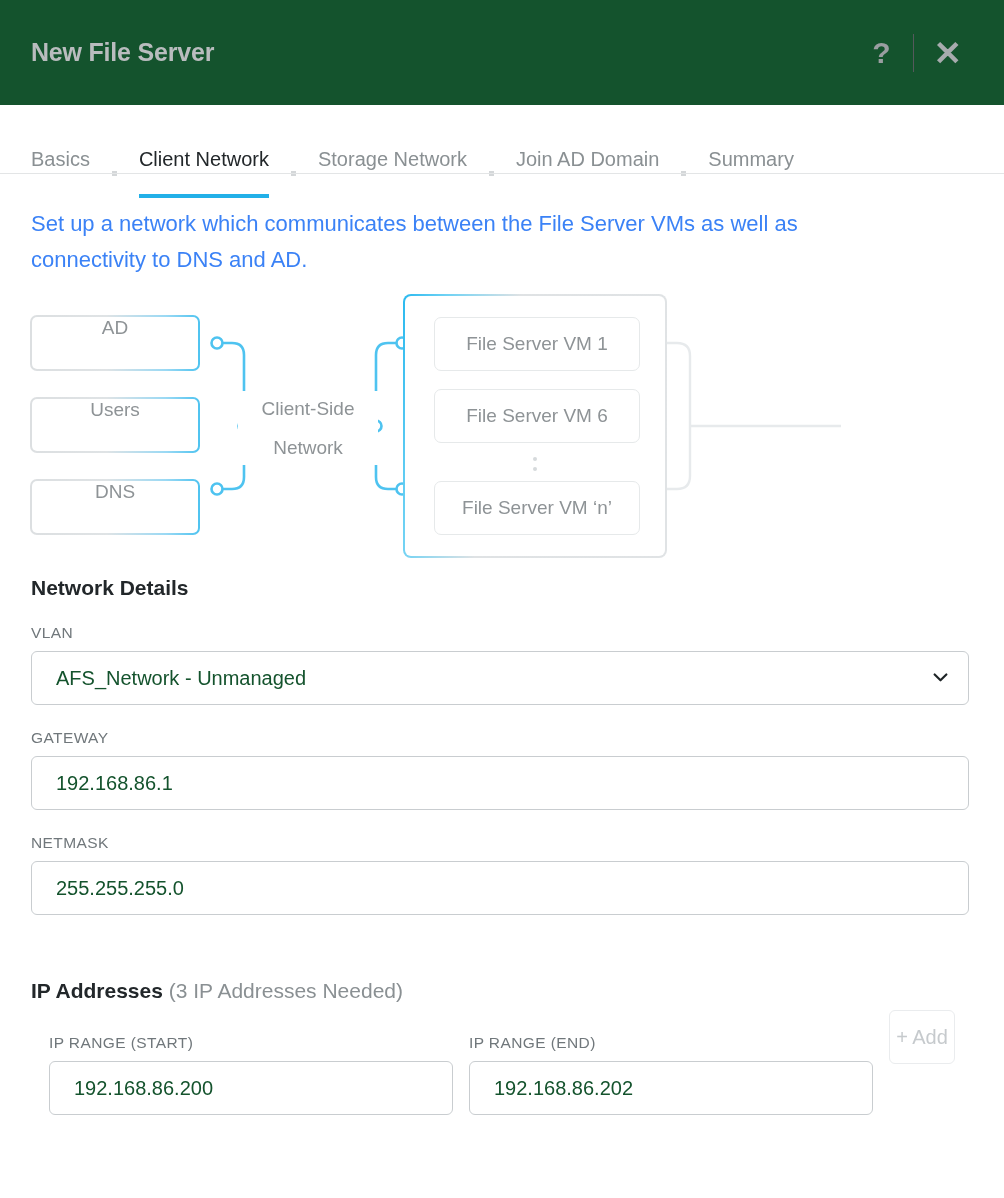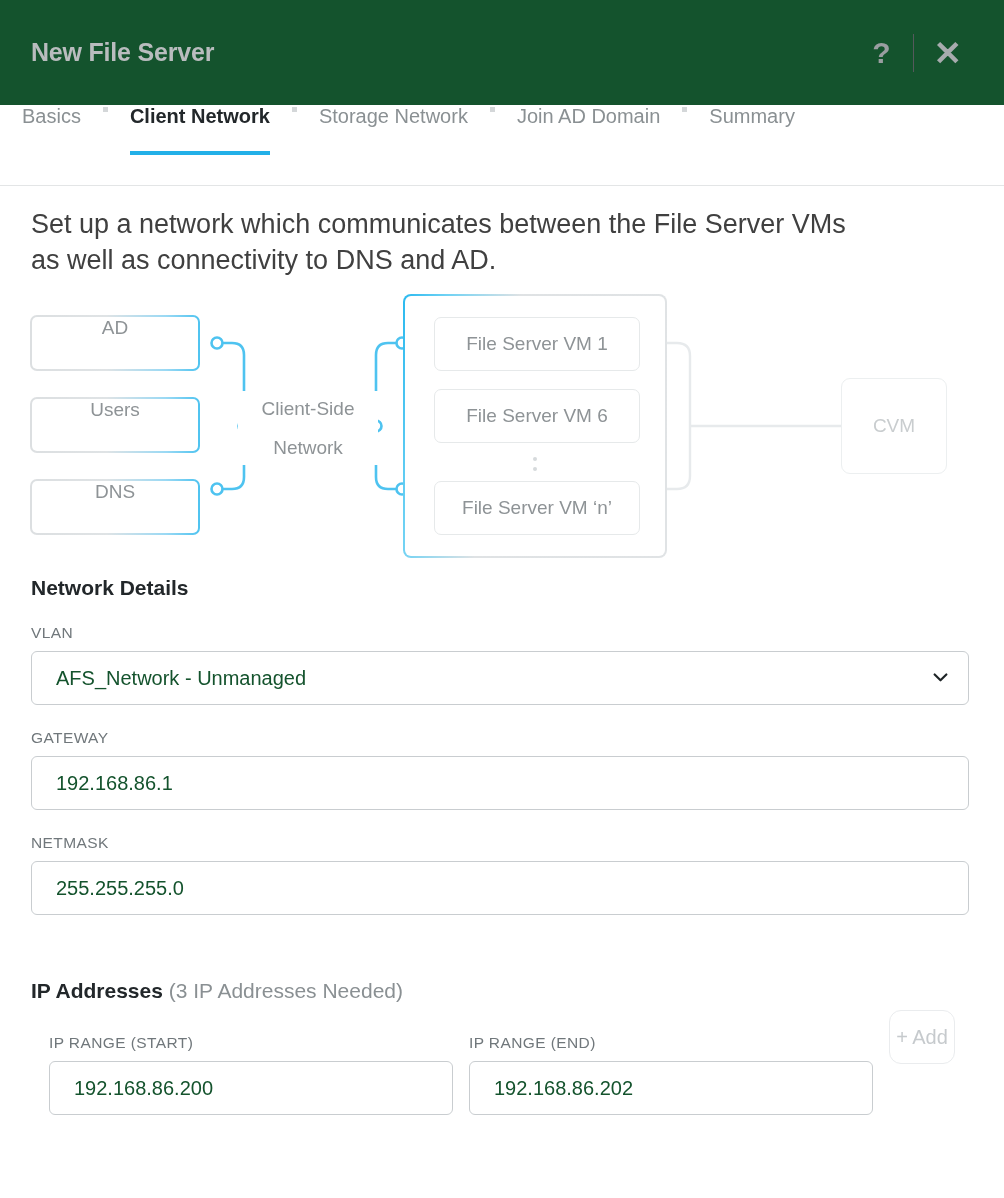--- a/index.html
+++ b/index.html
@@ -57,44 +57,44 @@
     line-height: 1;
     padding: 0 14px;
     cursor: pointer;
     user-select: none;
   }
 
   
   .tabs {
     position: absolute;
     left: 0; top: 105px;
-    width: 1004px; height: 81px;
+    width: 1004px; height: 69px;
     background: #ffffff;
     display: flex;
-    align-items: flex-start;
-    padding-left: 22px;
+    align-items: flex-end;
+    padding-left: 31px;
   }
   .tabs::after {
     content: "";
     position: absolute;
     left: 0; bottom: 0;
     width: 1004px; height: 1px;
     background: #e3e5e6;
   }
   .tab {
     position: relative;
     font-size: 20px;
     color: #8a9093;
     cursor: pointer;
     white-space: nowrap;
     padding-bottom: 3px;
   }
   .tab.active {
     color: #22272a;
-    font-weight: bold;
+    font-weight: normal;
   }
   .tab.active::after {
     content: "";
     position: absolute;
     left: 0; bottom: -24px;
     width: 100%; height: 4px;
     background: #22b0e8;
   }
   .tab-sep {
     width: 5px; height: 5px;
@@ -107,23 +107,23 @@
 
   
   .content {
     position: absolute;
     left: 0; top: 186px;
     width: 1004px;
   }
   .description {
     margin: 20px 31px 0 31px;
     width: 830px;
-    font-size: 27px;
+    font-size: 22px;
     line-height: 36px;
-    color: #404040;
+    color: #3b82f6;
   }
 
   
   .diagram {
     position: relative;
     margin-top: 8px;
     width: 1004px;
     height: 280px;
   }
   .diagram svg { position: absolute; left: 0; top: 0; }
@@ -278,21 +278,21 @@
     display: flex;
     align-items: flex-start;
     gap: 16px;
   }
   .ip-col { }
   .ip-col .input-box { width: 404px; }
   .add-btn {
     width: 103px;
     height: 54px;
     border: 1.5px solid #eaecee;
-    border-radius: 12px;
+    border-radius: 6px;
     background: #fff;
     color: #c6cacd;
     font-size: 20px;
     display: flex;
     align-items: center;
     justify-content: center;
     cursor: default;
   }
 </style>
 </head>
@@ -372,23 +372,20 @@
       </div>
       <div class="vm-ellipsis">
         <i></i>
           <i></i>
       </div>
       <div class="vm-box vmn">
         <span>File Server VM ‘n’</span>
       </div>
     </div>
 
-    <div class="node-cvm">
-      <span>CVM</span>
-    </div>
   </div>
 
   <div class="section-title">Network Details</div>
 
   <div class="field">
     <div class="field-label">VLAN</div>
     <div class="input-box select-box">
       <span>AFS_Network - Unmanaged</span>
       <svg class="chev" viewBox="0 0 16 10">
         <path d="M1.5 1.5 L8 8 L14.5 1.5" fill="none" stroke="currentColor" stroke-width="2.4" stroke-linecap="round" stroke-linejoin="round"></path>

